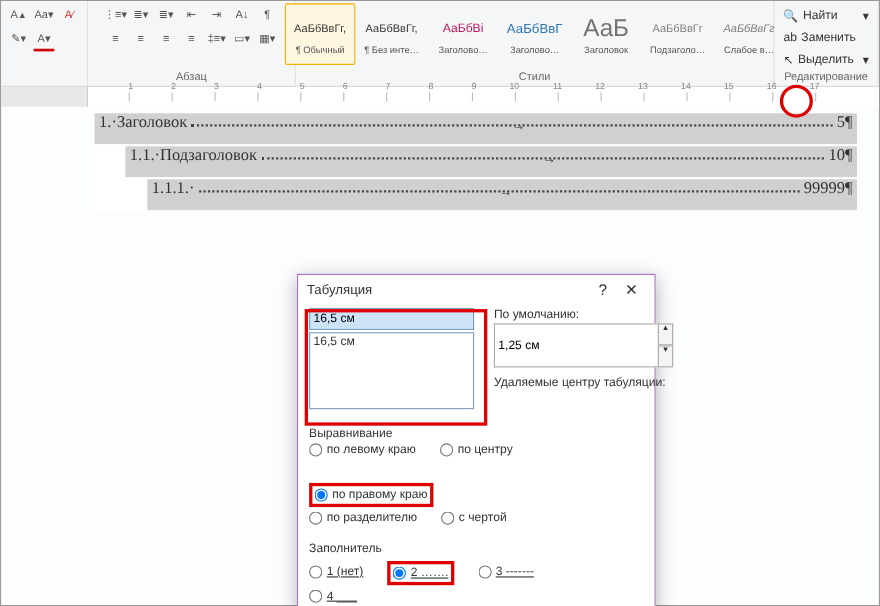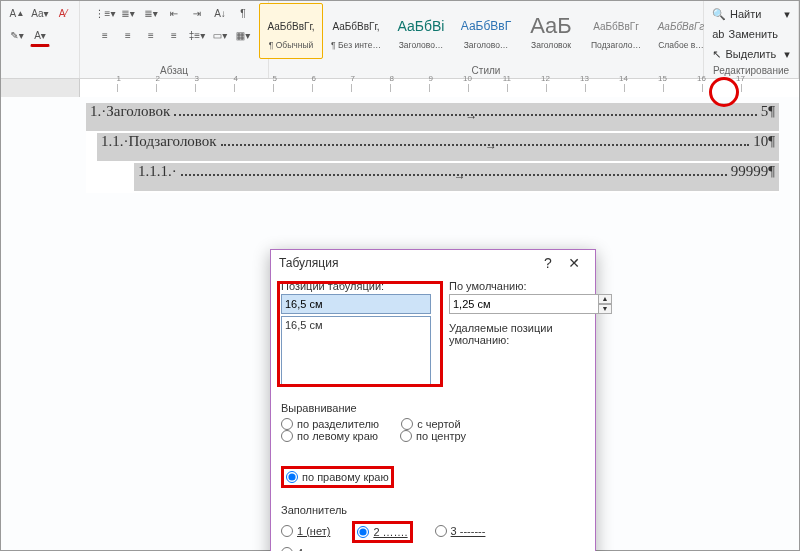--- a/index.html
+++ b/index.html
@@ -24,34 +24,34 @@
 .ruler-left{position:absolute;left:0;top:0;width:78px;height:18px;background:#e8e8e8;border-right:1px solid #ccc}
 .ruler{position:absolute;left:78px;right:0;top:0;height:18px;display:flex}
 .ruler-seg{width:38px;position:relative;border-right:1px solid #bbb;height:8px;margin-top:5px}
 .ruler-seg span{position:absolute;right:-4px;top:-10px;font-size:8px}
 .rcircle{position:absolute;right:60px;top:76px;width:24px;height:24px;border:3px solid #e00000;border-radius:50%;z-index:5}
 .page{position:absolute;left:85px;top:102px;right:20px;background:#fff}
 .line{display:flex;align-items:baseline;height:28px;background:#d0d0d0;margin-bottom:2px;padding:0 4px;font-family:"Times New Roman",serif;font-size:15px}
 .line .dots{flex:1;border-bottom:2px dotted #444;margin:0 4px 4px;position:relative}
 .line .dots::after{content:"→";position:absolute;left:50%;top:-6px;font-size:12px;font-family:sans-serif}
 .line .tail{font-size:15px}
-.line2{margin-left:11px}
+.line2{margin-left:28px}
 .line3{margin-left:48px}
 .underline{text-decoration:underline wavy #c00000}
 .dialog{position:absolute;left:269px;top:248px;width:324px;background:#fff;border:1px solid #b070c0;box-shadow:0 4px 16px rgba(0,0,0,.3);font-size:11px;z-index:10}
 .dlg-title{display:flex;align-items:center;height:26px;padding:0 8px;font-size:12px}
 .dlg-title .sp{flex:1}
 .dlg-x{width:26px;text-align:center;font-size:14px}
 .dlg-body{padding:4px 10px 10px}
 .dlg-row{display:flex;gap:18px}
 .dlg-col{flex:1;display:flex;flex-direction:column;gap:2px}
 .tp-input{height:16px;border:1px solid #7a9ac0;padding:1px 3px;font-size:11px;background:#cde3f8}
 .tp-list{height:64px;border:1px solid #7a9ac0;padding:2px 3px;font-size:11px}
 .spin{display:flex}
-.spin input{flex:1;height:16px;border:1px solid #aaa;border-right:none;padding:1px 3px;font-size:11px}
+.spin input{flex:1;height:16px;border:1px solid #aaa;border-right:none;padding:11px 3px;font-size:11px}
 .spin .arrows{width:14px;display:flex;flex-direction:column}
 .spin .arrows div{flex:1;border:1px solid #aaa;font-size:7px;text-align:center;line-height:7px;background:#f4f4f4}
 .redbox{border:3px solid #e00000;padding:2px;margin-top:2px}
 .sect{margin-top:16px;font-size:11px}
 .sect-label{margin-bottom:3px}
 .radios{display:flex;gap:22px;flex-wrap:wrap}
 .radio{display:flex;align-items:center;gap:4px;font-size:11px;white-space:nowrap}
 .radio input{margin:0;width:12px;height:12px}
 .radio u{text-decoration:underline}
 .highlight-tabpos{position:absolute;left:276px;top:280px;width:160px;height:100px;border:3px solid #e00000;pointer-events:none;z-index:11}
@@ -105,21 +105,21 @@
       <div class="styles-row" id="styles-row">
             <div class="style-item sel">
               <div class="style-preview">АаБбВвГг,</div>
               <div class="style-name">¶ Обычный</div>
             </div>
             <div class="style-item">
               <div class="style-preview">АаБбВвГг,</div>
               <div class="style-name">¶ Без инте…</div>
             </div>
             <div class="style-item">
-              <div class="style-preview" style="color: #0f766e; font-size: 14px;">АаБбВі</div>
+              <div class="style-preview" style="color: #be185d; font-size: 11px;">АаБбВі</div>
               <div class="style-name">Заголово…</div>
             </div>
             <div class="style-item">
               <div class="style-preview" style="color: rgb(46, 116, 181); font-size: 12px;">АаБбВвГ</div>
               <div class="style-name">Заголово…</div>
             </div>
             <div class="style-item">
               <div class="style-preview" style="color: #737373; font-size: 22px;">АаБ</div>
               <div class="style-name">Заголовок</div>
             </div>
@@ -225,65 +225,64 @@
 <div class="dialog">
   <div class="dlg-title">
     <span>Табуляция</span>
     <span class="sp"></span>
     <span class="dlg-x">?</span>
     <span class="dlg-x">✕</span>
   </div>
   <div class="dlg-body">
     <div class="dlg-row">
       <div class="dlg-col">
-        <div>Позиции табуляции:</div>
         <input class="tp-input" value="16,5 см" style="">
         <div class="tp-list">16,5 см</div>
       </div>
       <div class="dlg-col">
         <div>По умолчанию:</div>
         <div class="spin">
           <input value="1,25 см" style="">
           <div class="arrows">
                 <div>▲</div>
                 <div>▼</div>
               </div>
         </div>
-        <div style="margin-top:6px">Удаляемые позиции умолчанию:</div>
+        <div style="margin-top:6px">Удаляемые центру табуляции:</div>
       </div>
     </div>
 
     <div class="sect">
       <div class="sect-label">Выравнивание</div>
-      <div class="radios" style="margin-top:4px">
-        <label class="radio">
-              <input type="radio" name="al" style="">
-              <span>по разделителю</span>
-            </label>
-        <label class="radio">
-              <input type="radio" name="al" style="">
-              <span>с чертой</span>
-            </label>
-      </div>
       <div class="radios">
         <label class="radio">
               <input type="radio" name="al" style="">
               <span>по левому краю</span>
             </label>
         <label class="radio">
               <input type="radio" name="al" style="">
               <span>по центру</span>
             </label>
         <span class="redbox">
               <label class="radio">
                 <input type="radio" name="al" checked="" style="">
                 <span>по правому краю</span>
               </label>
             </span>
       </div>
+      <div class="radios" style="margin-top:4px">
+        <label class="radio">
+              <input type="radio" name="al" style="">
+              <span>по разделителю</span>
+            </label>
+        <label class="radio">
+              <input type="radio" name="al" style="">
+              <span>с чертой</span>
+            </label>
+      </div>
     </div>
 
     <div class="sect">
       <div class="sect-label">Заполнитель</div>
       <div class="radios">
         <label class="radio">
               <input type="radio" name="ld" style="">
               <span><u>1 (нет)</u></span>
             </label>
         <span class="redbox">

